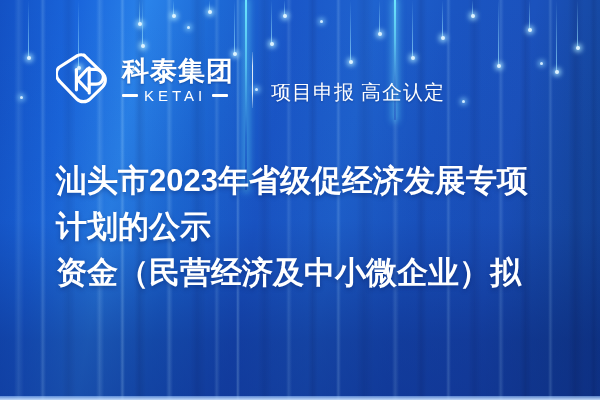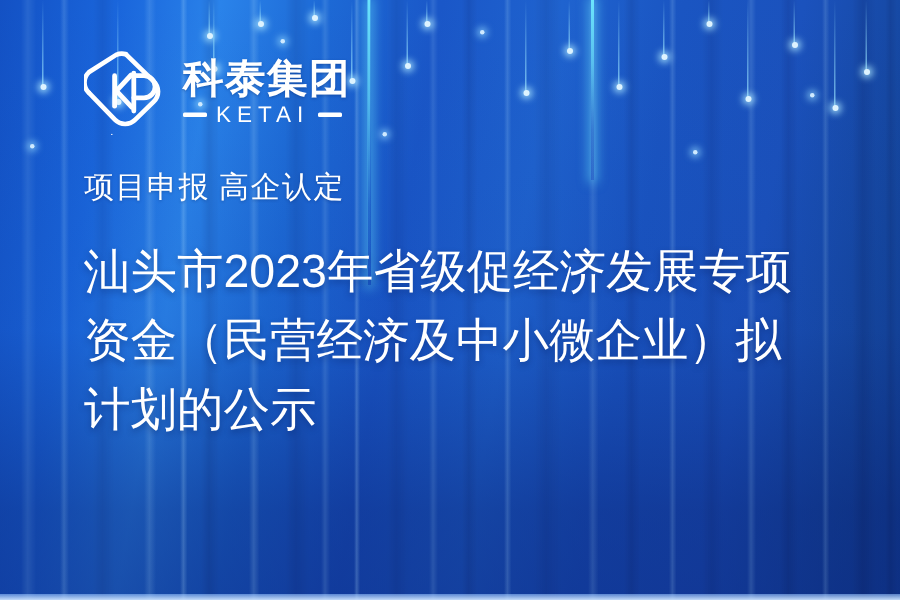--- a/index.html
+++ b/index.html
@@ -87,24 +87,24 @@
   .bottom-edge {
     position:absolute;
     left:0; right:0; bottom:0;
     height:4px;
     background:linear-gradient(180deg, rgba(150,195,255,0.55), rgba(205,228,255,0.95));
   }
 
   
   .header {
     position:absolute;
-    left:56px; top:33px;
+    left:56px; top:44px;
     width:500px; height:72px;
     display:flex;
-    flex-direction:column;
+    align-items:center;
   }
 
   .logo-block {
     display:flex;
     align-items:center;
     height:100%;
   }
 
   .logo-mark {
     width:56px; height:56px;
@@ -186,21 +186,21 @@
     text-shadow:0 1px 2px rgba(4,30,90,0.30);
   }
 
   
   .title {
     position:absolute;
     left:56px; top:158px;
     width:506px;
     color:#ffffff;
     font-size:31px;
-    font-weight:400;
+    font-weight:700;
     line-height:46px;
     letter-spacing:0px;
     text-shadow:0 2px 4px rgba(4,24,80,0.35);
     word-break:break-all;
   }
 </style>
 </head>
 <body>
 
 <div id="banner">
@@ -293,19 +293,19 @@
     <div class="divider"></div>
 
     <div class="tagline">
       <div class="tagline-sub">项目申报 高企认定</div>
     </div>
 
   </div>
 
   <div class="title">
       <div>汕头市2023年省级促经济发展专项</div>
+      <div>计划的公示</div>
       <div>资金（民营经济及中小微企业）拟</div>
-      <div>计划的公示</div>
     </div>
 
   <div class="bottom-edge"></div>
 
 </div>
 
 </body></html>

